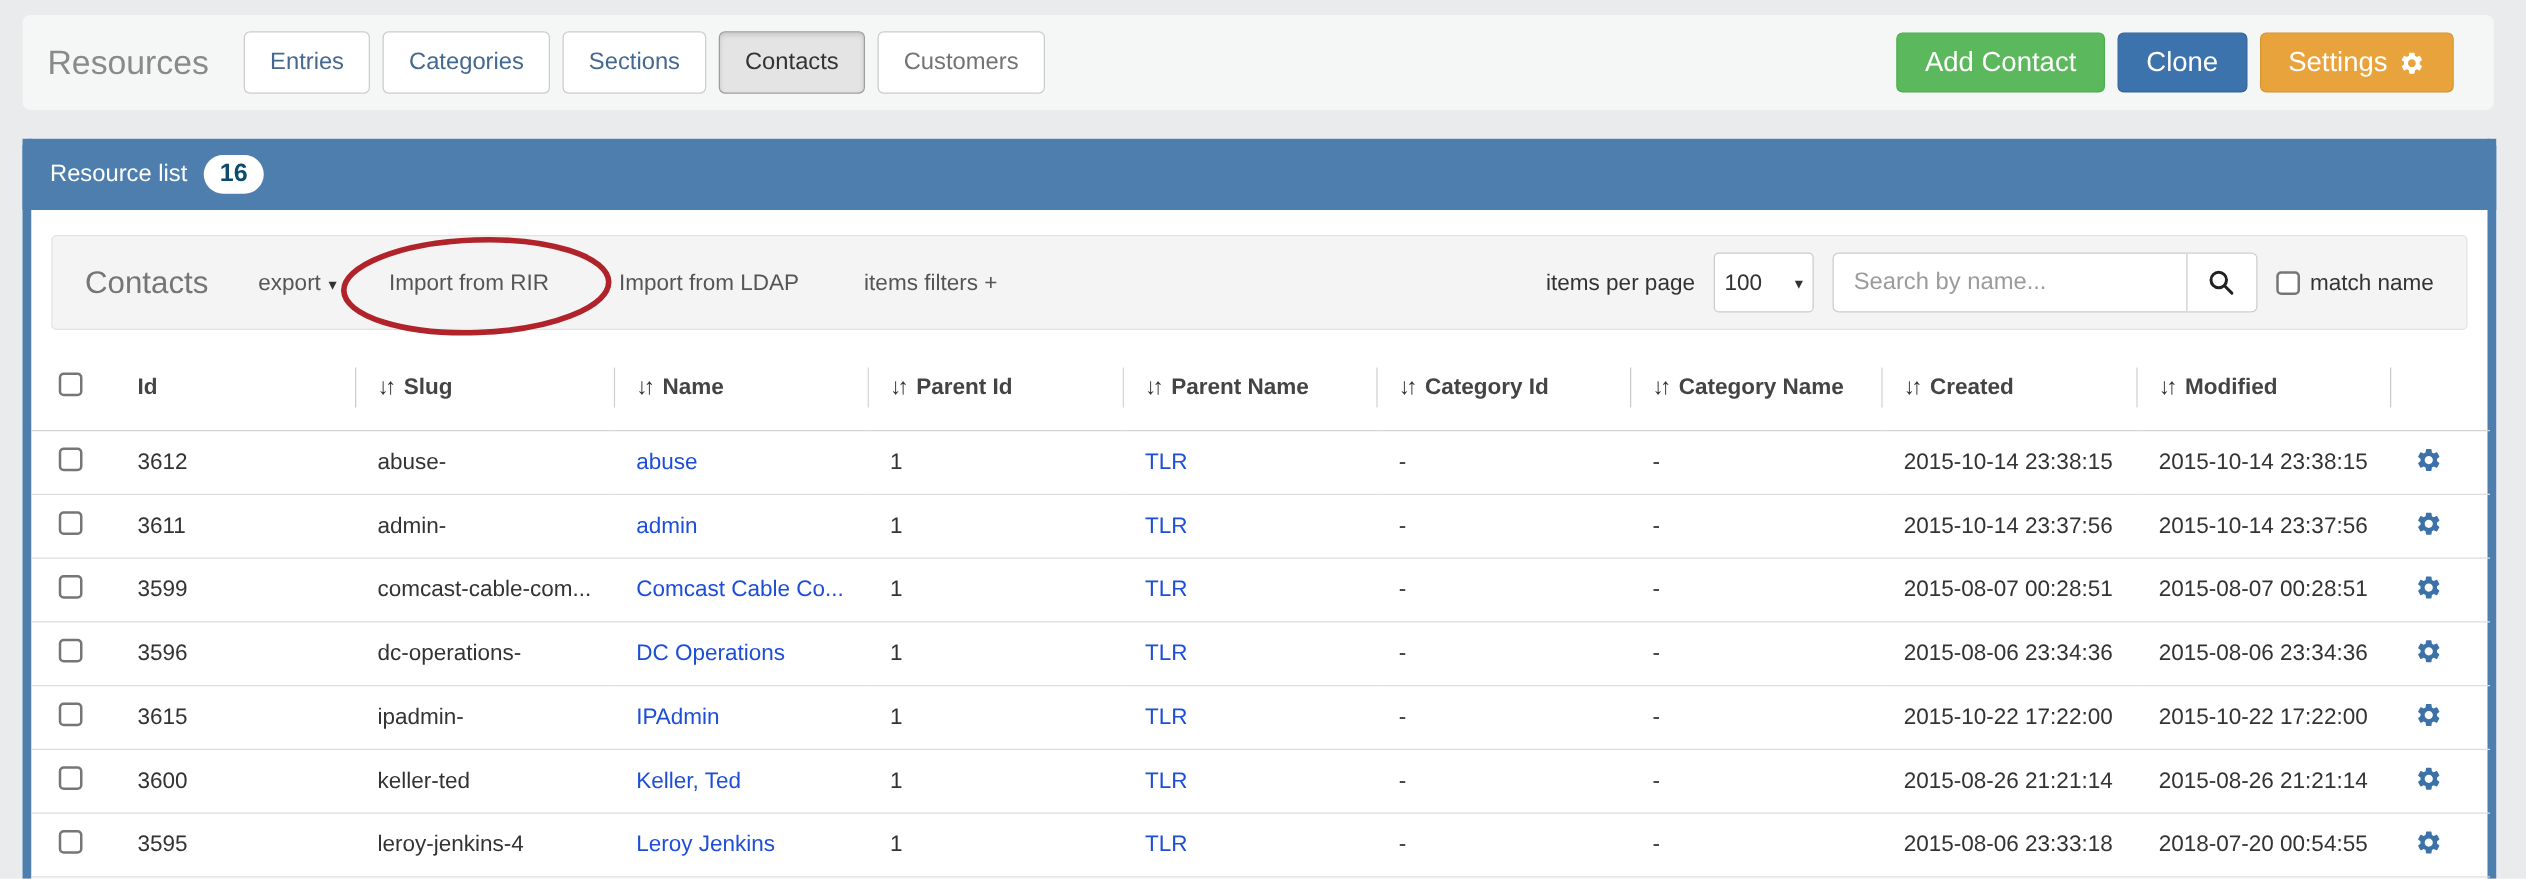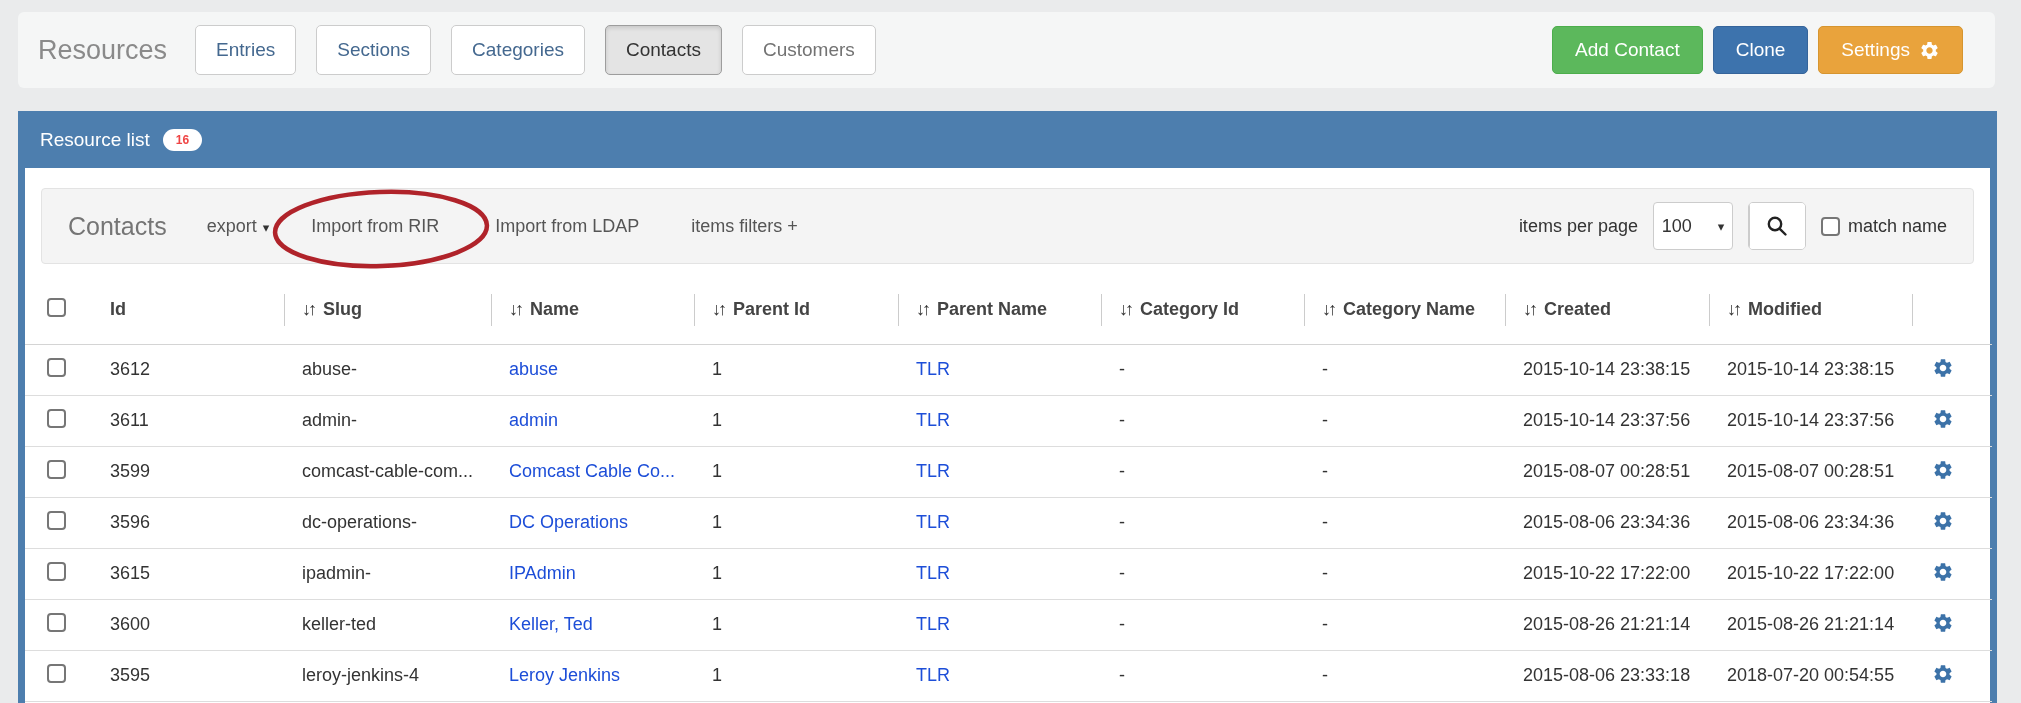--- a/index.html
+++ b/index.html
@@ -11,55 +11,55 @@
     color:#333;
   }
 
   
   .topcard {
     position:absolute; left:18px; top:12px; width:1977px; height:76px;
     background:#f5f6f6; border-radius:6px;
     display:flex; align-items:center; padding:0 32px 0 20px;
   }
   .page-title { font-size:27px; color:#8a8a8a; font-weight:normal; margin-right:28px; }
-  .tabs { display:flex; gap:20px; }
+  .tabs { display:flex; gap:10px; }
   .tab-btn {
     height:50px; padding:0 20px; display:inline-flex; align-items:center;
     background:#fff; border:1px solid #ccc; border-radius:5px;
     font-size:19px; color:#44688f; cursor:pointer; font-family:inherit;
   }
   .tab-btn.dark { color:#737373; }
   .tab-btn.active {
     background:#e4e4e4; border-color:#9d9d9d; color:#333;
     box-shadow:inset 0 2px 4px rgba(0,0,0,.13);
   }
   .top-actions { margin-left:auto; display:flex; gap:10px; }
   .btn {
     height:48px; padding:0 22px; display:inline-flex; align-items:center; gap:9px;
-    border-radius:5px; font-size:19px; color:#fff; cursor:pointer; font-family:inherit;
+    border-radius:5px; font-size:22px; color:#fff; cursor:pointer; font-family:inherit;
     border:1px solid transparent;
   }
   .btn-green  { background:#5cb85c; border-color:#4cae4c; }
   .btn-blue   { background:#3d73ad; border-color:#35649a; }
   .btn-orange { background:#e9a33c; border-color:#d6952f;justify-content:center; }
 
   
   .panel {
     position:absolute; left:18px; top:111px; width:1979px; height:592px;
     background:#fff;
     border-left:7px solid #4d7eae; border-right:7px solid #4d7eae;
   }
   .panel-header {
     margin:0 -7px; height:57px; background:#4d7eae;
     border-radius:6px 6px 0 0;
     display:flex; align-items:center; padding:0 22px; gap:13px;
   }
   .panel-title { color:#fff; font-size:19px; }
   .badge {
-    background:#fff; color:#ef4444; font-size:12px; font-weight:bold;
+    background:#fff; color:#0c4a6e; font-size:20px; font-weight:bold;
     padding:4px 13px; border-radius:16px;
   }
   .panel-body { padding-top:20px; }
 
   
   .well {
     margin:0 16px; height:76px; background:#f4f4f4;
     border:1px solid #e3e3e3; border-radius:4px;
     display:flex; align-items:center; padding:0 26px;
   }
@@ -121,22 +121,22 @@
   .annotation { position:absolute; left:268px; top:186px; pointer-events:none; }
 </style>
 </head>
 <body>
 
 <div class="topcard">
   <h1 class="page-title">Resources</h1>
 
   <div class="tabs">
     <button class="tab-btn">Entries</button>
+    <button class="tab-btn">Categories</button>
     <button class="tab-btn">Sections</button>
-    <button class="tab-btn">Categories</button>
     <button class="tab-btn active">Contacts</button>
     <button class="tab-btn dark">Customers</button>
   </div>
 
   <div class="top-actions">
     <button class="btn btn-green">Add Contact</button>
     <button class="btn btn-blue">Clone</button>
     <button class="btn btn-orange">
       <span>Settings</span>
       <span style="display:inline-flex;">
@@ -162,20 +162,21 @@
       <a class="tlink ldap">Import from LDAP</a>
       <a class="tlink">items filters +</a>
 
       <div class="toolbar-right">
         <span class="ipp-label">items per page</span>
         <button class="select-box">
           <span>100</span>
           <span class="caret">▾</span>
         </button>
         <div class="search-group">
+          <input class="search-input" type="text" placeholder="Search by name..." style="">
           <button class="search-btn">
             <span style="display:inline-flex;">
               <svg width="24" height="24" viewBox="0 0 24 24" fill="none" stroke="#222" stroke-width="2.4">
                   <circle cx="10" cy="10" r="6.2"></circle>
                   <line x1="14.8" y1="14.8" x2="20.5" y2="20.5" stroke-linecap="round"></line>
                 </svg>
             </span>
           </button>
         </div>
         <label class="match">

